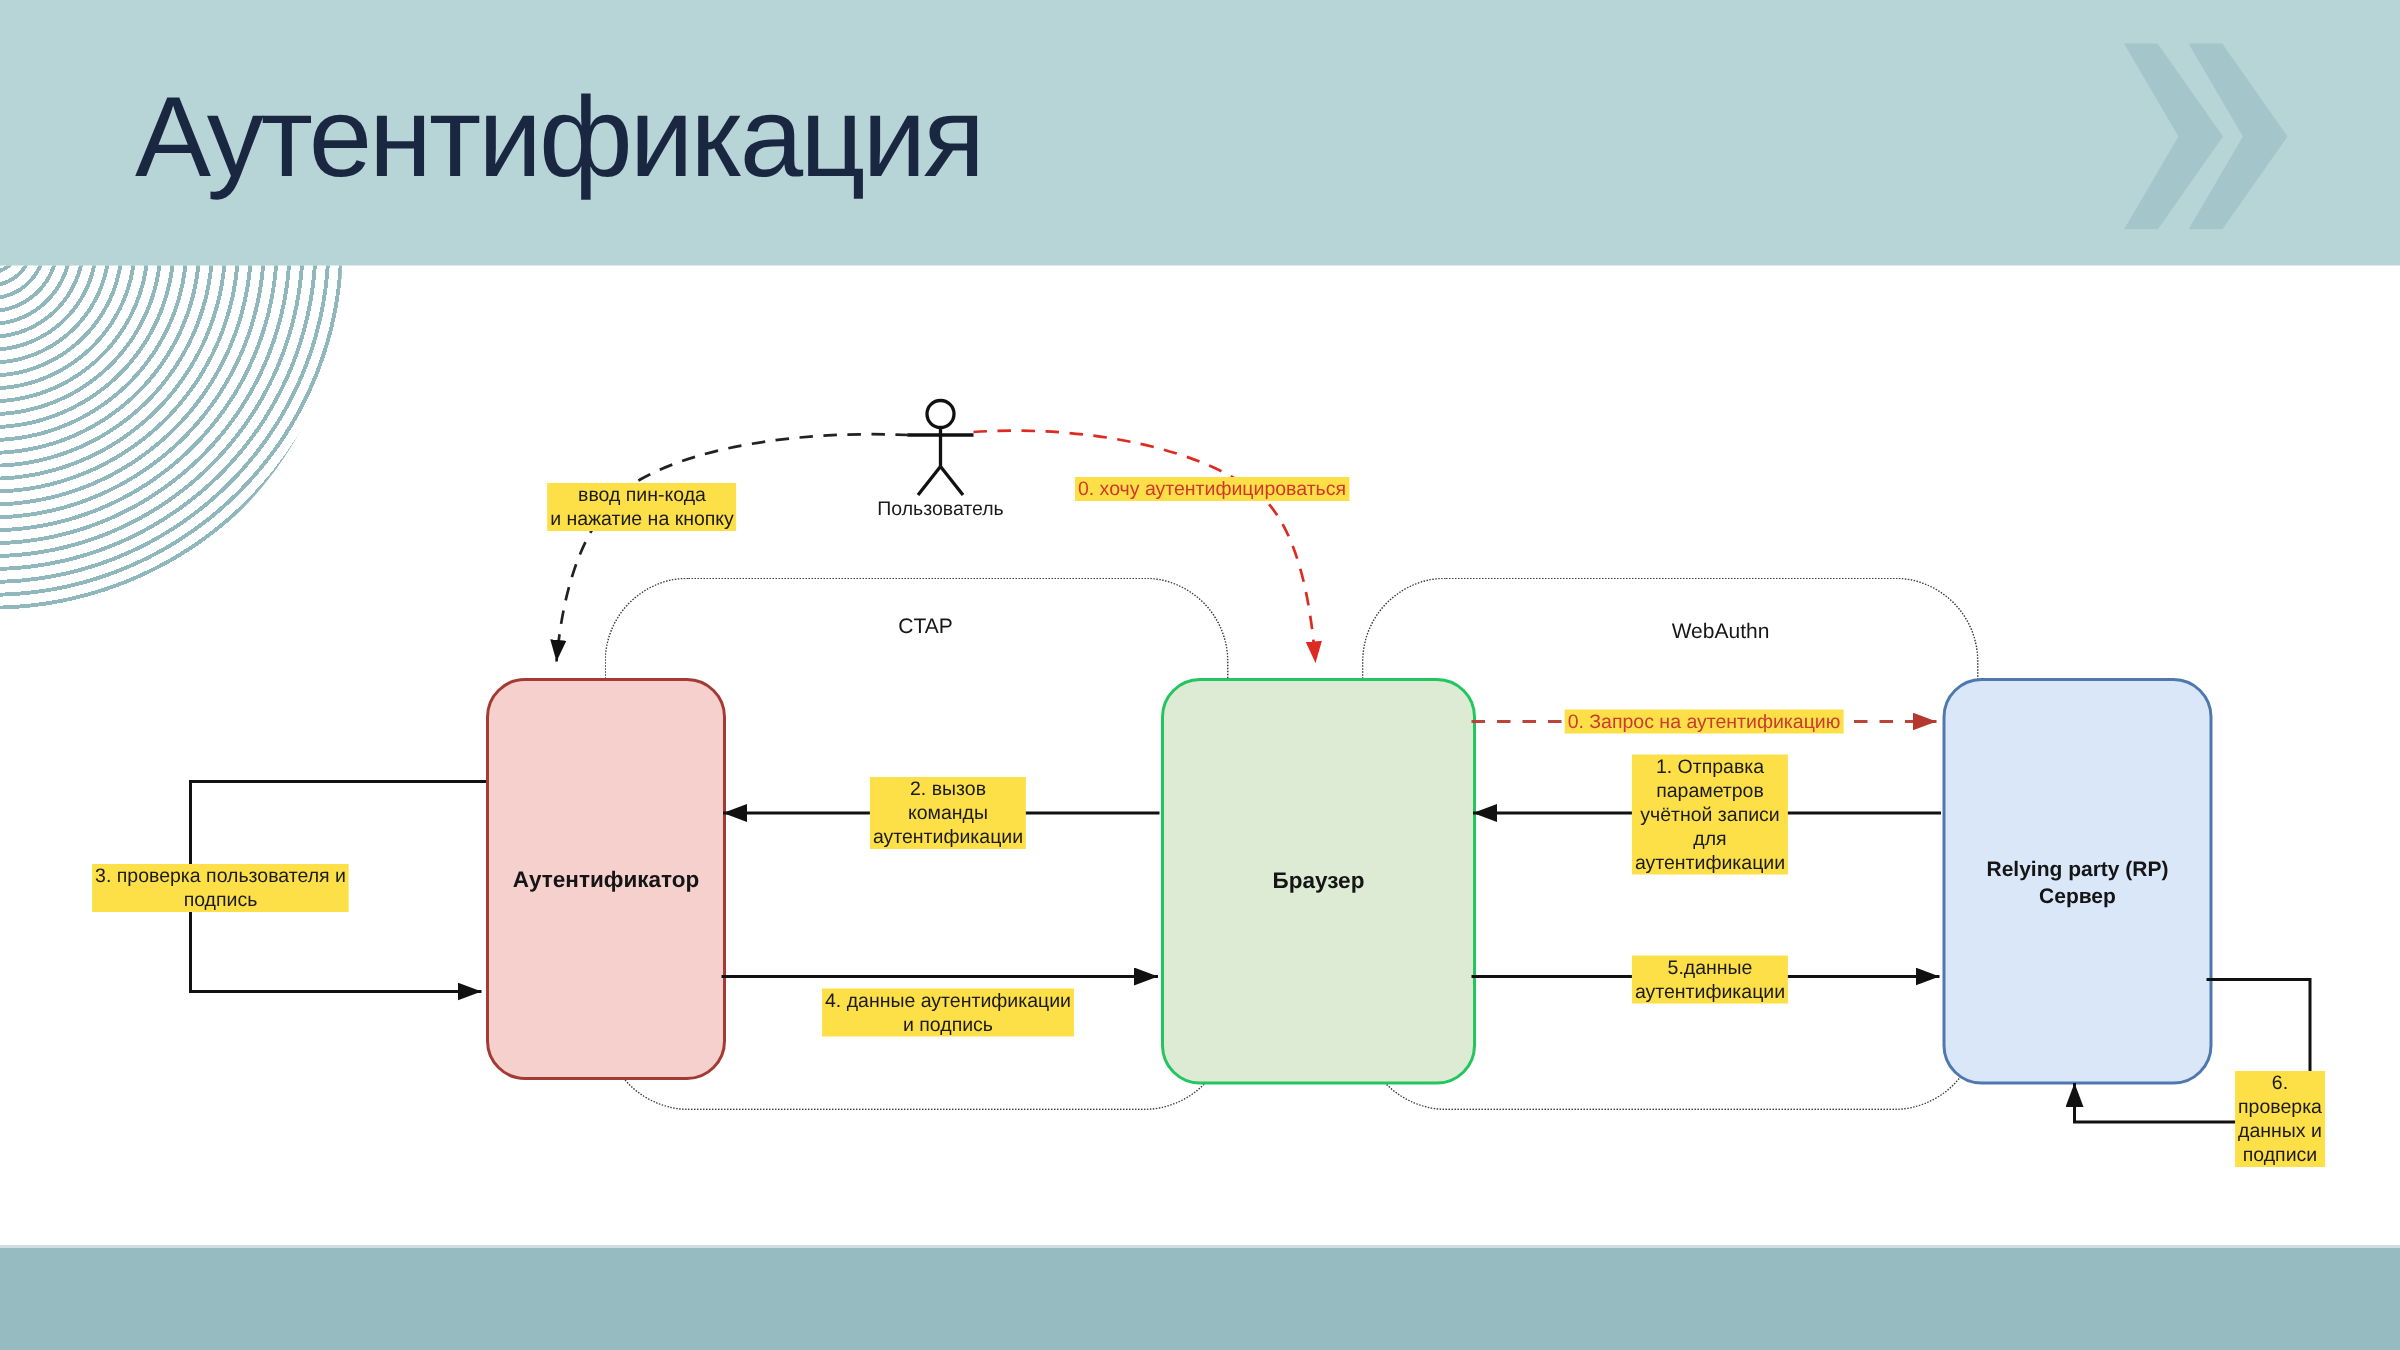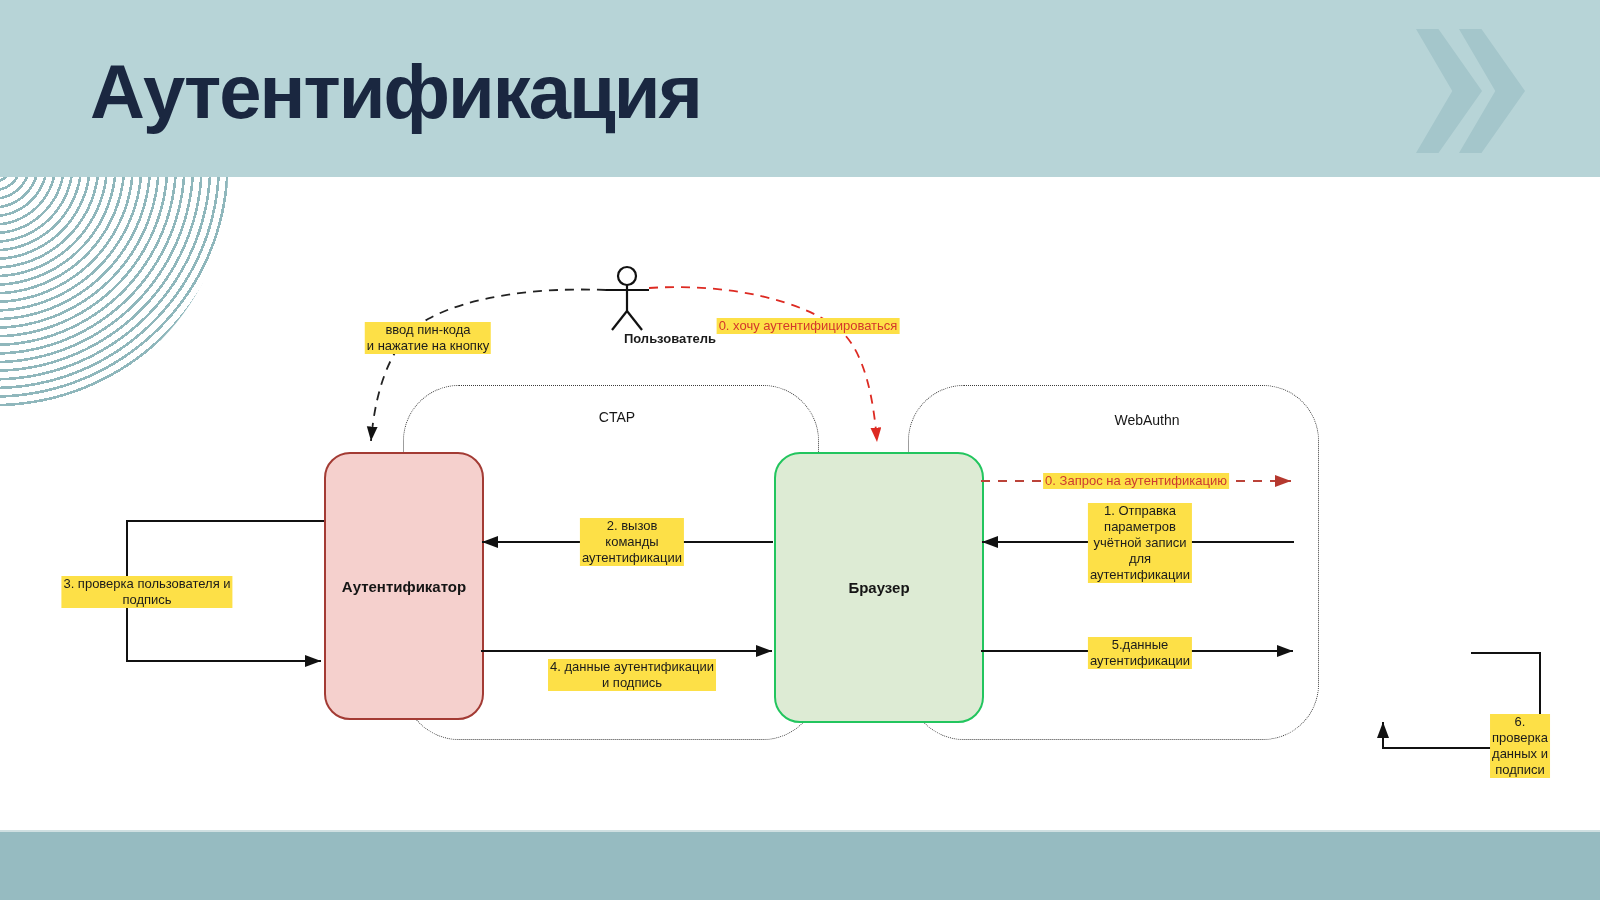--- a/index.html
+++ b/index.html
@@ -1,21 +1,21 @@
 <!DOCTYPE html>
 <html><head>
 <meta charset="utf-8">
 <style>
   html,body{margin:0;padding:0;background:#ffffff;font-family:"Liberation Sans","DejaVu Sans",sans-serif;}
   .stage{position:relative;width:1600px;height:900px;overflow:hidden;background:#ffffff;}
 
   
   .header-band{position:absolute;left:0;top:0;width:1600px;height:177px;background:#b7d4d7;}
   .footer-band{position:absolute;left:0;top:830px;width:1600px;height:70px;background:#96bbc1;border-top:2px solid #cfdfe1;}
-  .page-title{position:absolute;left:90px;top:48px;font-size:76px;font-weight:700;letter-spacing:-2px;color:#1a2740;white-space:nowrap;}
+  .page-title{position:absolute;left:90px;top:48px;font-size:76px;font-weight:400;letter-spacing:-2px;color:#1a2740;white-space:nowrap;}
 
   .chev{position:absolute;width:66px;height:124px;top:29px;background:#a4c6cb;
         clip-path:polygon(0 0,34% 0,100% 50%,34% 100%,0 100%,55% 50%);
         filter:drop-shadow(-2px -3px 2px rgba(80,105,110,.40));}
   .chev1{left:1416px;} .chev2{left:1459px;}
 
   .rings{position:absolute;left:0;top:177px;width:228px;height:230px;
          background:repeating-radial-gradient(circle at -6px -14px,#8fb7bc 0 2.6px,rgba(0,0,0,0) 2.6px 8.6px);
          border-radius:0 0 100% 0;}
 
@@ -34,21 +34,21 @@
 
   
   .overlay{position:absolute;left:0;top:0;z-index:3;pointer-events:none;}
 
   
   .lbl{position:absolute;transform:translate(-50%,-50%);z-index:4;text-align:center;
        font-size:13px;line-height:16px;color:#1b1b1b;white-space:nowrap;}
   .lbl.bg{background:#fde047;padding:0 2px;}
   .lbl.red{color:#d3372c;margin-left:20px;}
   .lbl.red2{color:#cc3a30;}
-  .lbl.bold{font-weight:700;margin-left:43px;}
+  .lbl.bold{font-weight:400;}
 </style>
 </head>
 <body>
 
 <div class="stage">
 
   <div class="header-band"></div>
   <div class="page-title">Аутентификация</div>
   <div class="chev chev1"></div>
   <div class="chev chev2"></div>
@@ -59,20 +59,26 @@
   <div class="region ctap"></div>
   <div class="region webauthn"></div>
   <div class="region-label" style="left:617px;top:417px">CTAP</div>
   <div class="region-label" style="left:1147px;top:420px">WebAuthn</div>
 
   <div class="node auth">
     <span>Аутентификатор</span>
   </div>
   <div class="node browser">
     <span>Браузер</span>
+  </div>
+  <div class="node rp">
+    <div>
+      <div>Relying party (RP)</div>
+      <div>Сервер</div>
+    </div>
   </div>
 
   <svg class="overlay" width="1600" height="900" viewBox="0 0 1600 900">
     <defs>
       <marker id="ab" markerWidth="9" markerHeight="7" refX="8" refY="3" orient="auto" markerUnits="strokeWidth">
         <path d="M0,0 L8,3 L0,6 Z" fill="#111111"></path>
       </marker>
       <marker id="ar" markerWidth="9" markerHeight="7" refX="8" refY="3" orient="auto" markerUnits="strokeWidth">
         <path d="M0,0 L8,3 L0,6 Z" fill="#b5382e"></path>
       </marker>

